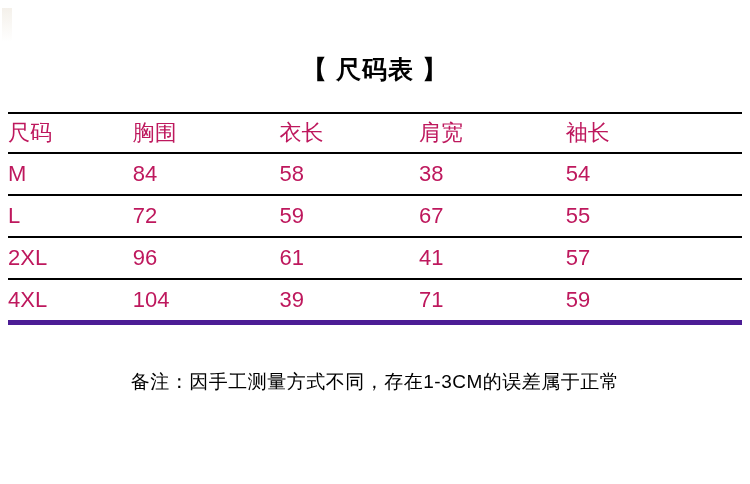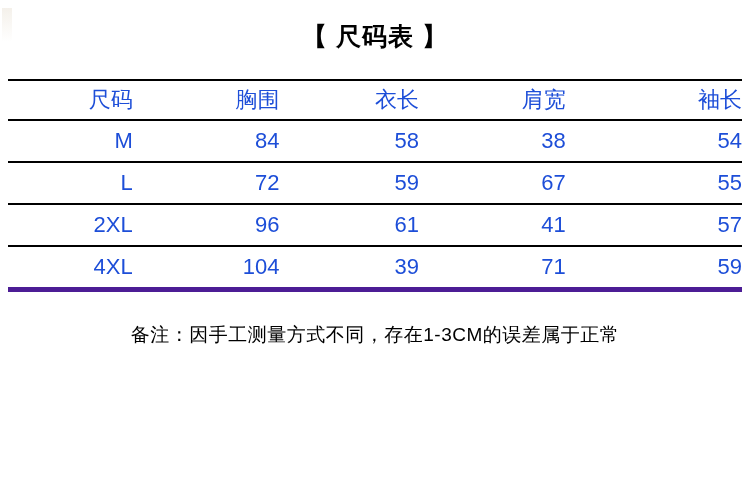--- a/index.html
+++ b/index.html
@@ -18,65 +18,65 @@
     position: relative;
     width: 750px;
     height: 484px;
     box-sizing: border-box;
   }
   .title {
     text-align: center;
     font-size: 25px;
     font-weight: bold;
     letter-spacing: 1px;
-    padding-top: 24px;
+    padding-top: 57px;
     padding-bottom: 0;
     line-height: 1;
     color: #000;
   }
   .table-wrap {
     margin-top: 30px;
     padding: 0 8px;
   }
   table.size-table {
     width: 100%;
     border-collapse: collapse;
     table-layout: fixed;
   }
   table.size-table th,
   table.size-table td {
     border-top: 2px solid #000;
     border-bottom: 2px solid #000;
-    text-align: right;
+    text-align: left;
     font-size: 22px;
     font-weight: normal;
     padding: 0;
     height: 40px;
     vertical-align: middle;
-    color: #1d4ed8;
+    color: #be185d;
   }
   table.size-table thead th {
     font-size: 22px;
     font-weight: normal;
     height: 38px;
   }
   table.size-table tbody tr td {
     border-top: none;
   }
   table.size-table tbody tr:last-child td {
     border-bottom: 5px solid #4c1d95;
   }
   
   col.c0 { width: 17%; }
   col.c1 { width: 20%; }
   col.c2 { width: 19%; }
   col.c3 { width: 20%; }
   col.c4 { width: 24%; }
   .note {
-    margin-top: 30px;
+    margin-top: 44px;
     text-align: center;
     font-size: 19px;
     color: #000;
     letter-spacing: 0.5px;
   }
   .corner-mark {
     position: absolute;
     left: 2px;
     top: 8px;
     width: 10px;

